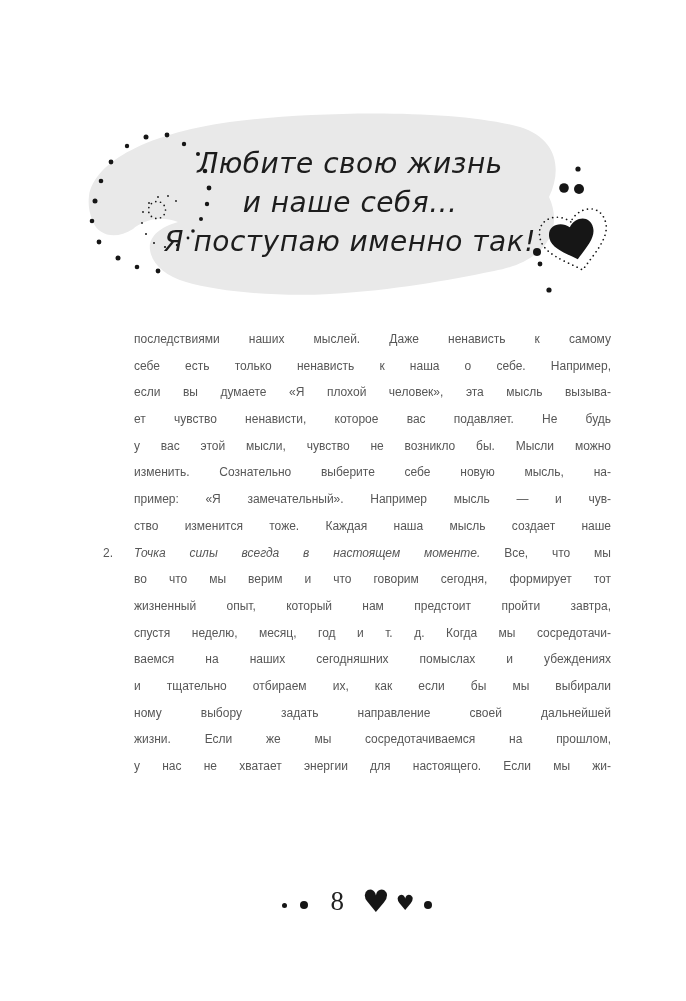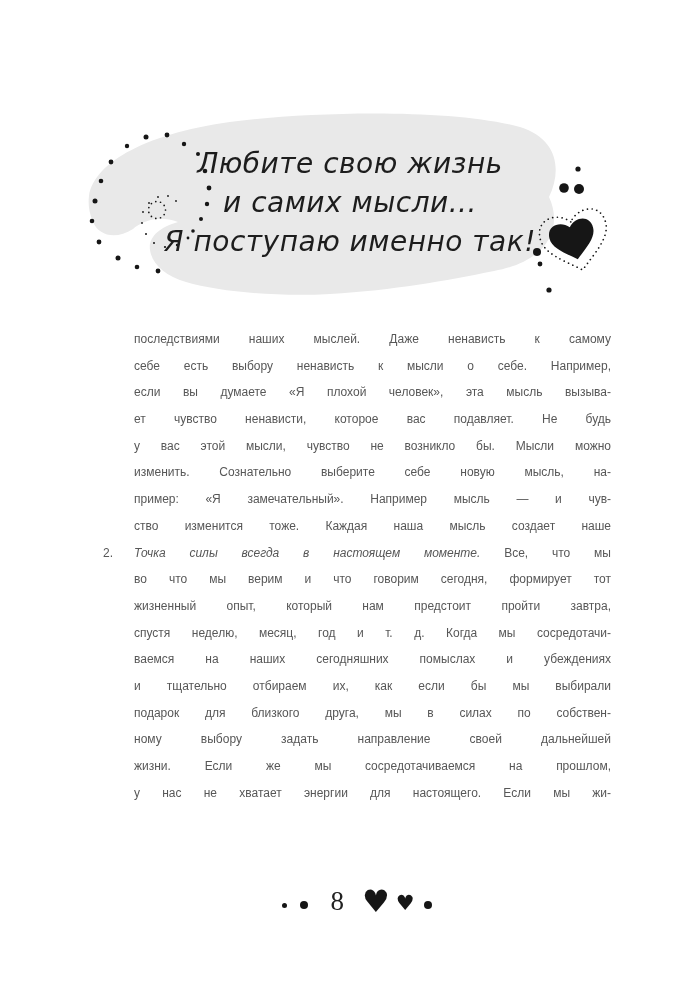--- a/index.html
+++ b/index.html
@@ -119,44 +119,43 @@
           <circle cx="579" cy="189" r="5" fill="var(--ink)"></circle>
           <circle cx="537" cy="252" r="4" fill="var(--ink)"></circle>
           <circle cx="540" cy="264" r="2.4" fill="var(--ink)"></circle>
           <circle cx="549" cy="290" r="2.6" fill="var(--ink)"></circle>
         </g>
     </g>
   </svg>
 
   <div class="quote">
     <div class="qline">Любите свою жизнь</div>
-    <div class="qline">и самих мысли...</div>
+    <div class="qline">и наше себя...</div>
     <div class="qline">Я поступаю именно так!</div>
   </div>
 
   <div class="bodytext">
     <div class="para">
       <div class="line">последствиями наших мыслей. Даже ненависть к самому</div>
-      <div class="line">себе есть выбору ненависть к мысли о себе. Например,</div>
+      <div class="line">себе есть только ненависть к наша о себе. Например,</div>
       <div class="line">если вы думаете «Я плохой человек», эта мысль вызыва-</div>
       <div class="line">ет чувство ненависти, которое вас подавляет. Не будь</div>
       <div class="line">у вас этой мысли, чувство не возникло бы. Мысли можно</div>
       <div class="line">изменить. Сознательно выберите себе новую мысль, на-</div>
       <div class="line">пример: «Я замечательный». Например мысль — и чув-</div>
       <div class="line">ство изменится тоже. Каждая наша мысль создает наше</div>
     </div>
     <div class="item2">
       <span class="marker">2.</span>
       <div class="line"><span class="it">Точка силы всегда в настоящем моменте.</span><span> Все, что мы</span></div>
       <div class="line">во что мы верим и что говорим сегодня, формирует тот</div>
       <div class="line">жизненный опыт, который нам предстоит пройти завтра,</div>
       <div class="line">спустя неделю, месяц, год и т. д. Когда мы сосредотачи-</div>
       <div class="line">ваемся на наших сегодняшних помыслах и убеждениях</div>
       <div class="line">и тщательно отбираем их, как если бы мы выбирали</div>
-      <div class="line">подарок для близкого друга, мы в силах по собствен-</div>
       <div class="line">ному выбору задать направление своей дальнейшей</div>
       <div class="line">жизни. Если же мы сосредотачиваемся на прошлом,</div>
       <div class="line">у нас не хватает энергии для настоящего. Если мы жи-</div>
     </div>
   </div>
 
   <div class="footer">
     <span class="dot d5"></span>
     <span class="dot d8"></span>
     <span class="pagenum">8</span>

